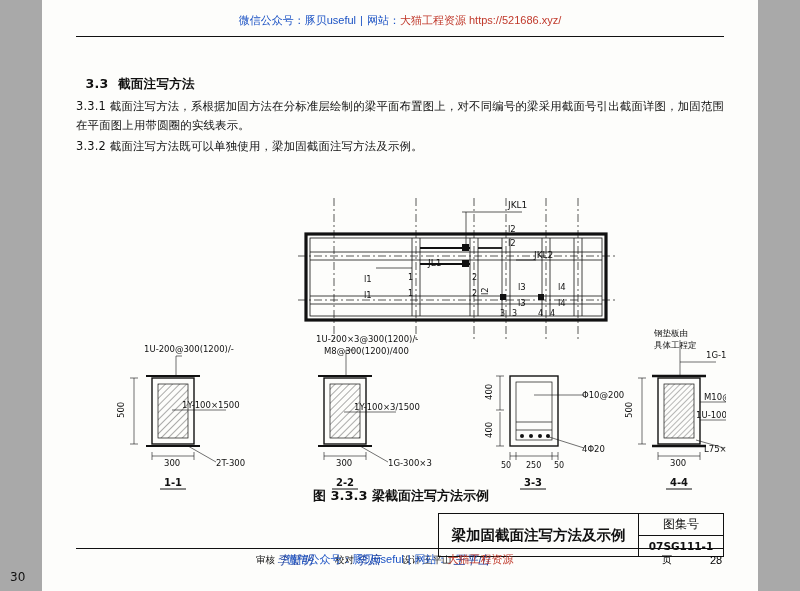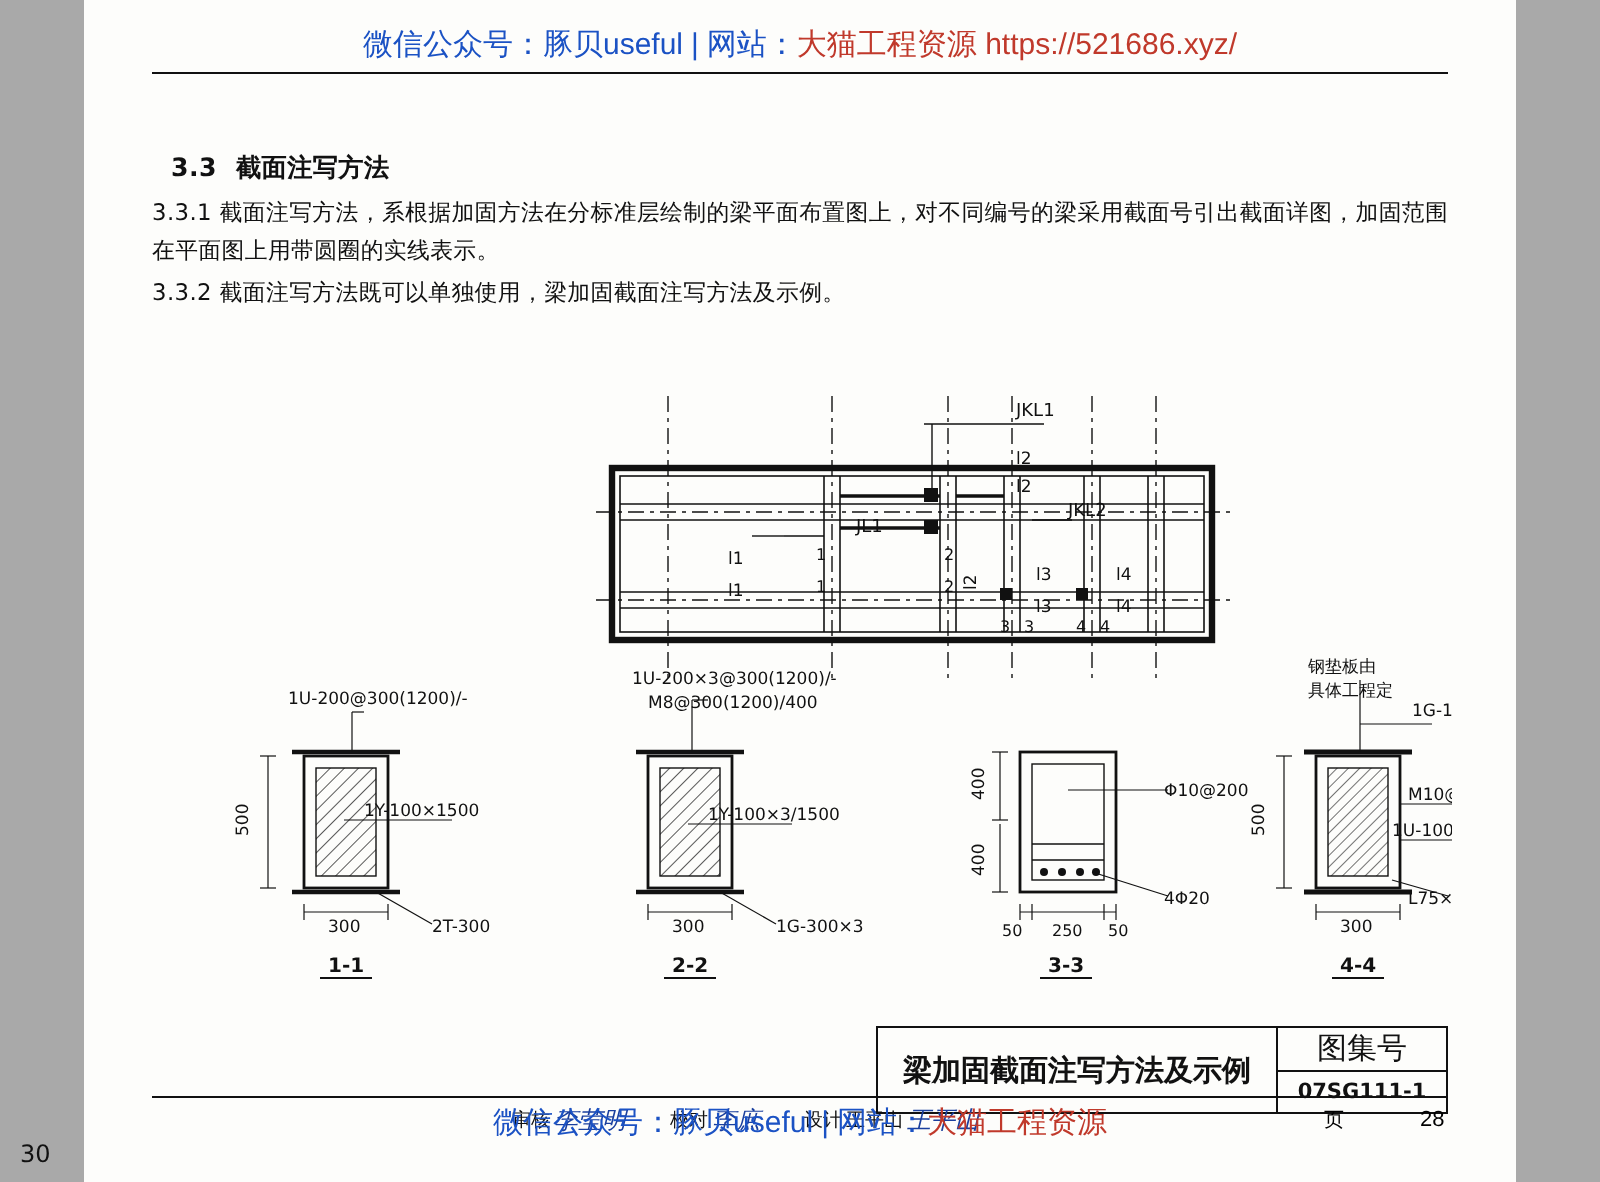--- a/index.html
+++ b/index.html
@@ -7,21 +7,21 @@
     width:800px;height:591px;overflow:hidden;
     background:#a9a9a9;
     font-family:"Liberation Sans","DejaVu Sans",sans-serif;
   }
   .page{
     position:absolute;left:42px;top:0;width:716px;height:591px;
     background:#fdfdfb;
   }
   .wm-top,.wm-bot{
     position:absolute;left:0;width:716px;text-align:center;
-    font-size:15px;color:#1b52c4;white-space:nowrap;
+    font-size:11px;color:#1b52c4;white-space:nowrap;
   }
   .wm-top{top:13px;}
   .wm-bot{top:552px;}
   .wm-red{color:#c0392b;}
   .wm-sep{color:#1b52c4;margin:0 4px;}
   .rule-top{
     position:absolute;left:34px;top:36px;width:648px;height:1px;background:#111;
   }
   .rule-bot{
     position:absolute;left:34px;top:548px;width:648px;height:1px;background:#111;
@@ -58,21 +58,21 @@
     border-right:1.4px solid #111;box-sizing:border-box;
     display:flex;align-items:center;justify-content:center;
     font-size:14.5px;font-weight:bold;color:#111;
     font-family:"DejaVu Sans","Liberation Sans",sans-serif;
   }
   .tb-right{
     position:absolute;left:200px;top:0;right:0;height:100%;
     display:flex;flex-direction:column;
   }
   .tb-r1,.tb-r2{flex:1;display:flex;align-items:center;justify-content:center;
-    font-size:15px;color:#111;font-family:"DejaVu Sans","Liberation Sans",sans-serif;}
+    font-size:12px;color:#111;font-family:"DejaVu Sans","Liberation Sans",sans-serif;}
   .tb-r1{border-bottom:1.2px solid #111;}
   .tb-r2{font-size:10.5px;font-weight:bold;}
 
   .signrow{
     position:absolute;left:34px;top:549px;width:650px;height:22px;
     display:flex;align-items:center;
     font-size:9.5px;color:#111;
     font-family:"DejaVu Sans","Liberation Sans",sans-serif;
   }
   .signrow .cell{display:flex;align-items:center;white-space:nowrap;}
@@ -311,20 +311,21 @@
         <text x="630" y="168" font-size="8.5" font-family="DejaVu Sans" fill="#111">1G-150×6/350@300</text>
         <text x="628" y="210" font-size="8.5" font-family="DejaVu Sans" fill="#111">M10@300</text>
         <text x="620" y="228" font-size="8.5" font-family="DejaVu Sans" fill="#111">1U-100×4@300</text>
         <text x="628" y="262" font-size="8.5" font-family="DejaVu Sans" fill="#111">L75×6</text>
         <text x="594" y="296" font-size="10" font-weight="bold" font-family="DejaVu Sans" fill="#111">4-4</text>
         <line x1="590" y1="299" x2="616" y2="299" stroke="#111" stroke-width="1"></line>
       </g>
     </svg>
   </div>
 
+  <div class="fig-caption" style="left:34px;">图 3.3.3  梁截面注写方法示例</div>
 
   <div class="titleblock">
     <div class="tb-left">梁加固截面注写方法及示例</div>
     <div class="tb-right">
       <div class="tb-r1">图集号</div>
       <div class="tb-r2">07SG111-1</div>
     </div>
   </div>
 
   <div class="rule-bot"></div>

